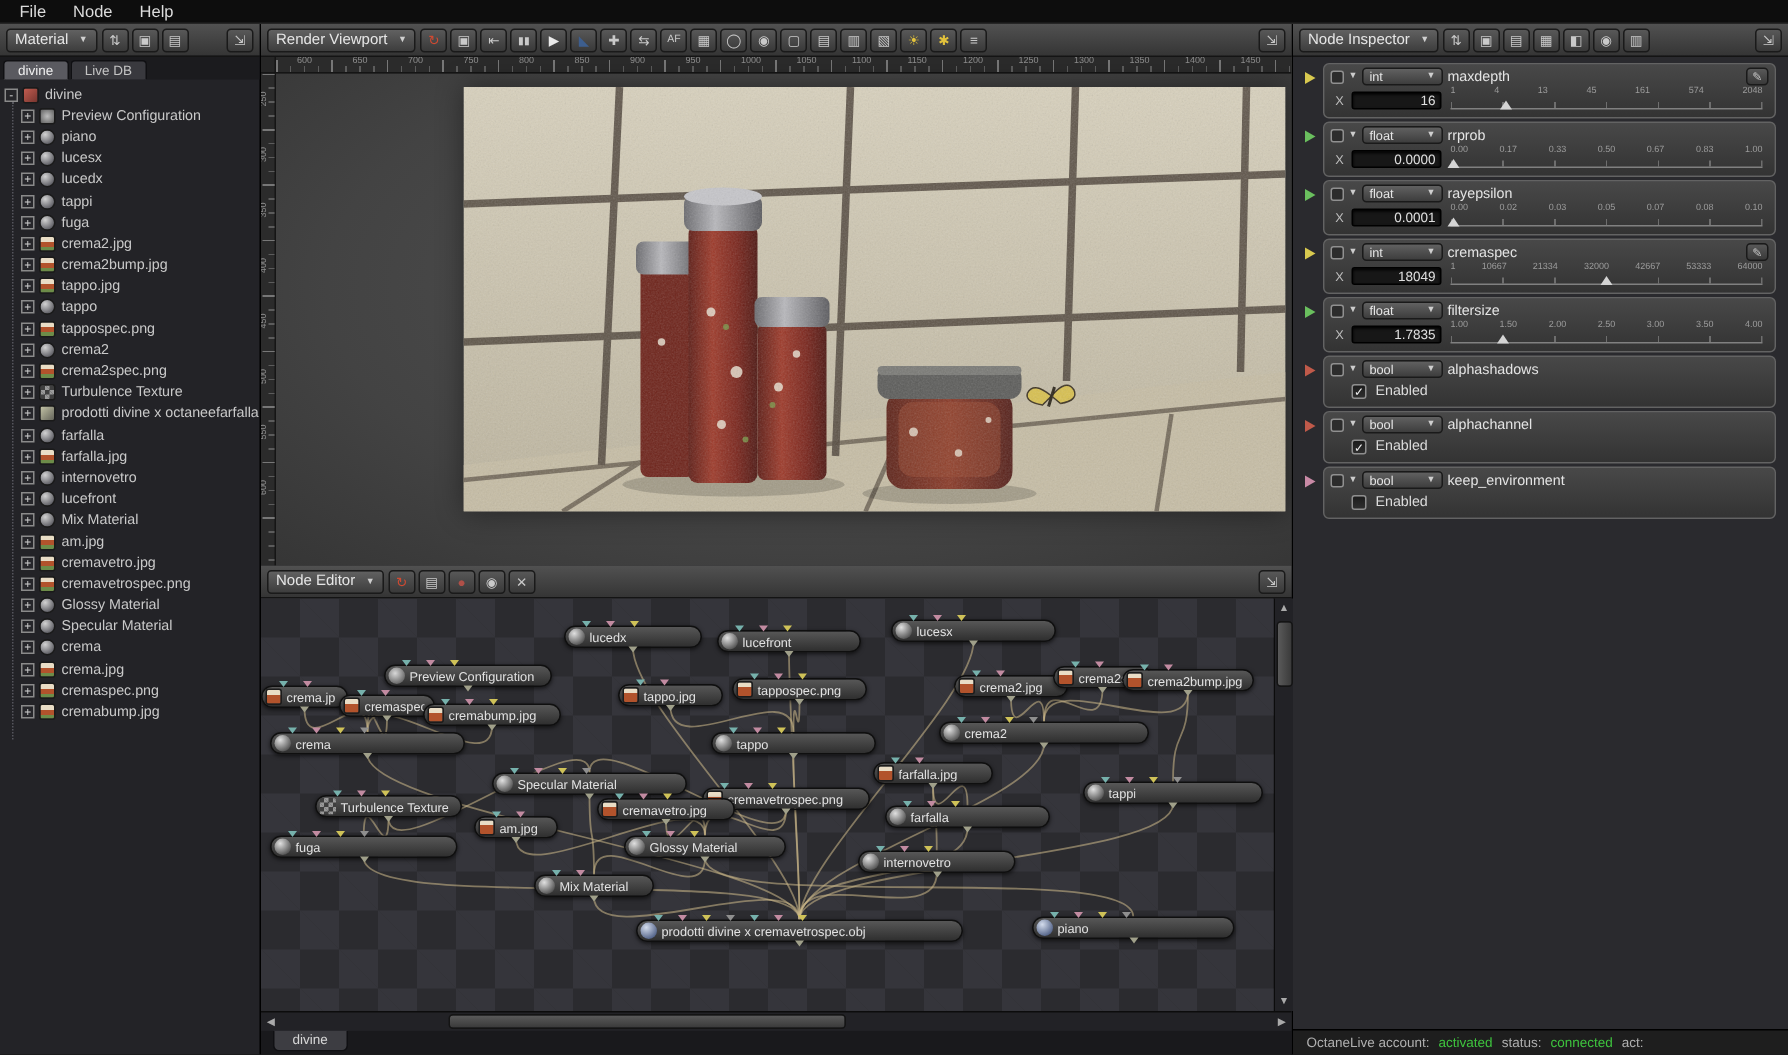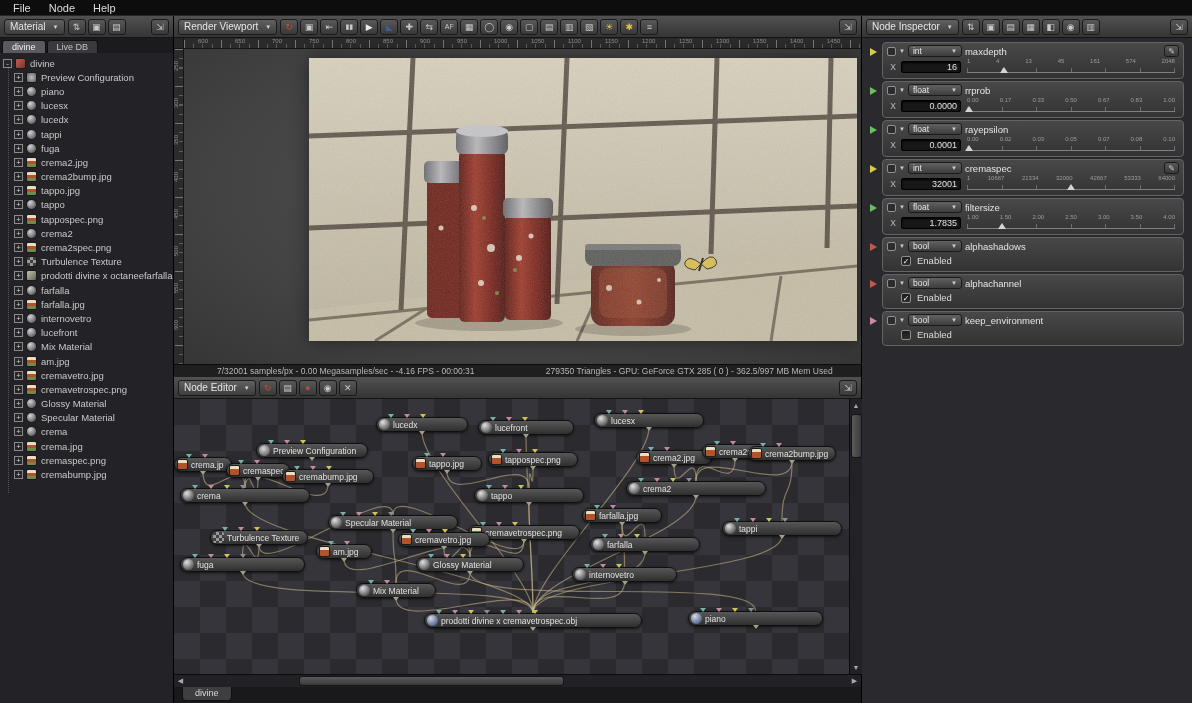--- a/index.html
+++ b/index.html
@@ -493,24 +493,20 @@
             </g>
             <g>
               <path d="M392,206 q-12,-10 -16,-2 q-2,6 10,8 z" fill="#d8c050" stroke="#3a3020" stroke-width="1"></path>
               <path d="M392,206 q10,-12 15,-4 q3,7 -9,9 z" fill="#d8c050" stroke="#3a3020" stroke-width="1"></path>
               <line x1="390" y1="213" x2="394" y2="200" stroke="#2a2418" stroke-width="2"></line>
             </g>
             <rect width="548" height="283" filter="url(#grain)" opacity="0.22"></rect>
           </svg>
         </div>
       </div>
-      <div class="vp-status">
-        <div class="vps-half">7/32001 samples/px - 0.00 Megasamples/sec - -4.16 FPS - 00:00:31</div>
-        <div class="vps-half">279350 Triangles - GPU: GeForce GTX 285 ( 0 ) - 362.5/997 MB Mem Used</div>
-      </div>
     </div>
 
     <div class="graph-panel">
       <div class="panel-header">
         <div class="dropdown">
           <span>Node Editor</span>
           <span class="dd-arrow">▼</span>
         </div>
         <div id="graph-icons" class="hicons">
             <div class="icon-btn" style="color: rgb(207, 74, 50);">↻</div>
@@ -982,21 +978,21 @@
             <span class="mini-arrow">▼</span>
             <div class="dropdown type-dd">
               <span>int</span>
               <span class="dd-arrow">▼</span>
             </div>
             <span class="param-label">cremaspec</span>
             <div class="icon-btn edit-btn">✎</div>
           </div>
           <div class="pr-body">
             <span class="axis">X</span>
-            <div class="valbox">32001</div>
+            <div class="valbox">18049</div>
             <div class="slider">
               <div class="ticks">
                 <span>1</span>
                 <span>10667</span>
                 <span>21334</span>
                 <span>32000</span>
                 <span>42667</span>
                 <span>53333</span>
                 <span>64000</span>
               </div>
@@ -1077,14 +1073,21 @@
             </div>
             <span class="param-label">keep_environment</span>
           </div>
           <div class="pr-bool">
             <span class="checkbox"></span>
             <span class="bool-label">Enabled</span>
           </div>
         </div>
       </div>
     <div class="rp-fill"></div>
+    <div class="rp-status">
+      <span>OctaneLive account:</span>
+      <span class="green">activated</span>
+      <span>status:</span>
+      <span class="green">connected</span>
+      <span>act:</span>
+    </div>
   </div>
 </div>
 
 </body></html>

